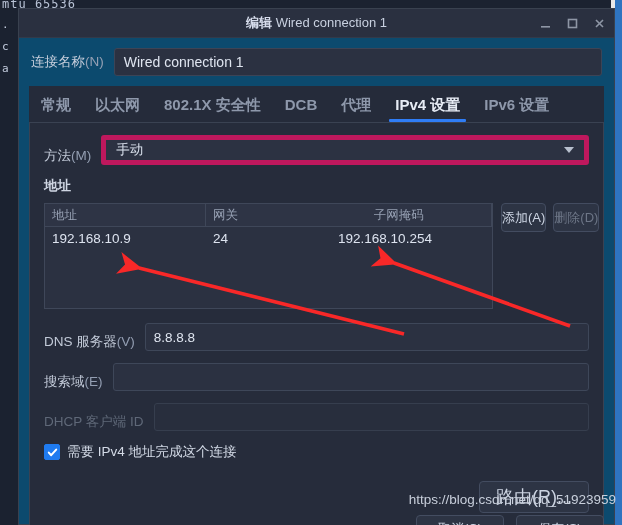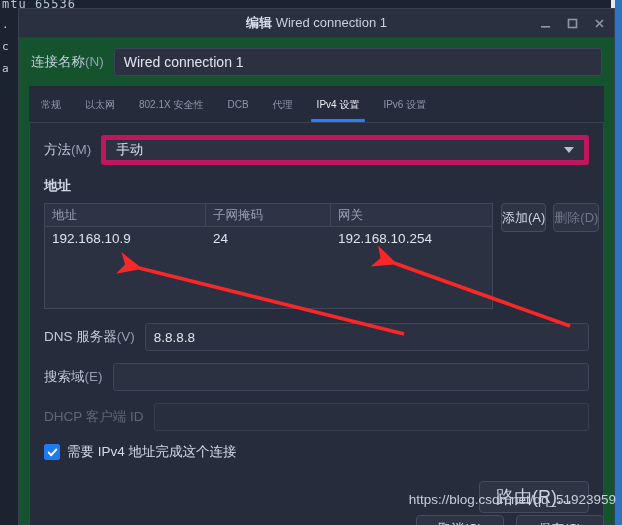--- a/index.html
+++ b/index.html
@@ -24,21 +24,21 @@
     position:absolute;left:2px;top:14px;width:14px;
     font-family:"DejaVu Sans Mono","Liberation Mono",monospace;
     font-size:11px;line-height:22px;color:#c3ccdd;
   }
   .bg-rightedge{position:absolute;right:0;top:0;width:7px;height:525px;background:#2f74c0;}
   .bg-rightedge2{position:absolute;right:7px;top:0;width:4px;height:10px;background:#e8e8e8;}
 
   
   .dialog{
     position:absolute;left:18px;top:8px;width:597px;height:517px;
-    background:#14532d;border:1px solid #39414f;box-sizing:border-box;
+    background:#0c4a6e;border:1px solid #39414f;box-sizing:border-box;
   }
   .titlebar{
     position:relative;height:28px;background:#2a3040;
     border-bottom:1px solid #323a4a;
     display:flex;align-items:center;justify-content:center;
   }
   .title-text{font-size:13px;color:#c9d1e0;white-space:nowrap;}
   .title-text b{font-weight:bold;color:#d6dceb;}
   .wctrls{position:absolute;right:8px;top:0;height:28px;display:flex;align-items:center;gap:14px;}
   .wctrl{width:13px;height:13px;position:relative;cursor:pointer;opacity:.78;}
@@ -54,34 +54,34 @@
     font-size:14px;color:#dfe5f0;
   }
 
   
   .tabs{
     display:flex;align-items:flex-end;height:36px;margin:2px 10px 0 10px;
     border-bottom:1px solid #3a4252;background:#252b3a;
   }
   .tab{
     position:relative;padding:0 12px;height:35px;line-height:35px;
-    font-size:10px;color:#8e98ab;white-space:nowrap;cursor:pointer;
+    font-size:15px;color:#8e98ab;white-space:nowrap;cursor:pointer;font-weight:bold;
   }
   .tab.active{color:#e7ecf5;}
   .tab.active:after{
     content:"";position:absolute;left:6px;right:6px;bottom:0;height:3px;background:#2f7df6;border-radius:1px;
   }
 
   
   .panel{
     margin:0 10px;height:419px;background:#262c3b;
     border:1px solid #3a4252;border-top:none;box-sizing:border-box;
     padding:12px 14px 0 14px;position:relative;
   }
-  .row{display:flex;align-items:center;gap:10px;margin-bottom:12px;}
+  .row{display:flex;align-items:flex-end;gap:10px;margin-bottom:12px;}
   .rowlabel{font-size:13.5px;color:#c2cad8;white-space:nowrap;}
   .rowlabel .mn{color:#939eb2;}
   .rowlabel.dim{color:#5f6878;}
   .combo{
     flex:1;height:30px;background:#2c3242;border:5px solid #be185d;border-radius:3px;
     display:flex;align-items:center;padding:0 10px;box-sizing:border-box;
     font-size:13.5px;color:#d9e0ec;position:relative;cursor:pointer;
   }
   .caret{position:absolute;right:10px;top:50%;margin-top:-3px;width:0;height:0;
     border-left:5px solid transparent;border-right:5px solid transparent;border-top:6px solid #b8c0ce;}
@@ -219,22 +219,22 @@
           <span class="caret"></span>
         </div>
       </div>
 
       <div class="section-title">地址</div>
 
       <div class="addr-area">
         <div class="table">
           <div class="thead">
             <div class="th c0">地址</div>
+            <div class="th c2">网关</div>
             <div class="th c1">子网掩码</div>
-            <div class="th c2">网关</div>
           </div>
           <div class="trow">
             <div class="td c0">192.168.10.9</div>
             <div class="td c1">24</div>
             <div class="td c2">192.168.10.254</div>
           </div>
         </div>
         <div class="sidebtns">
           <div class="btn">添加(A)</div>
           <div class="btn dim">删除(D)</div>

